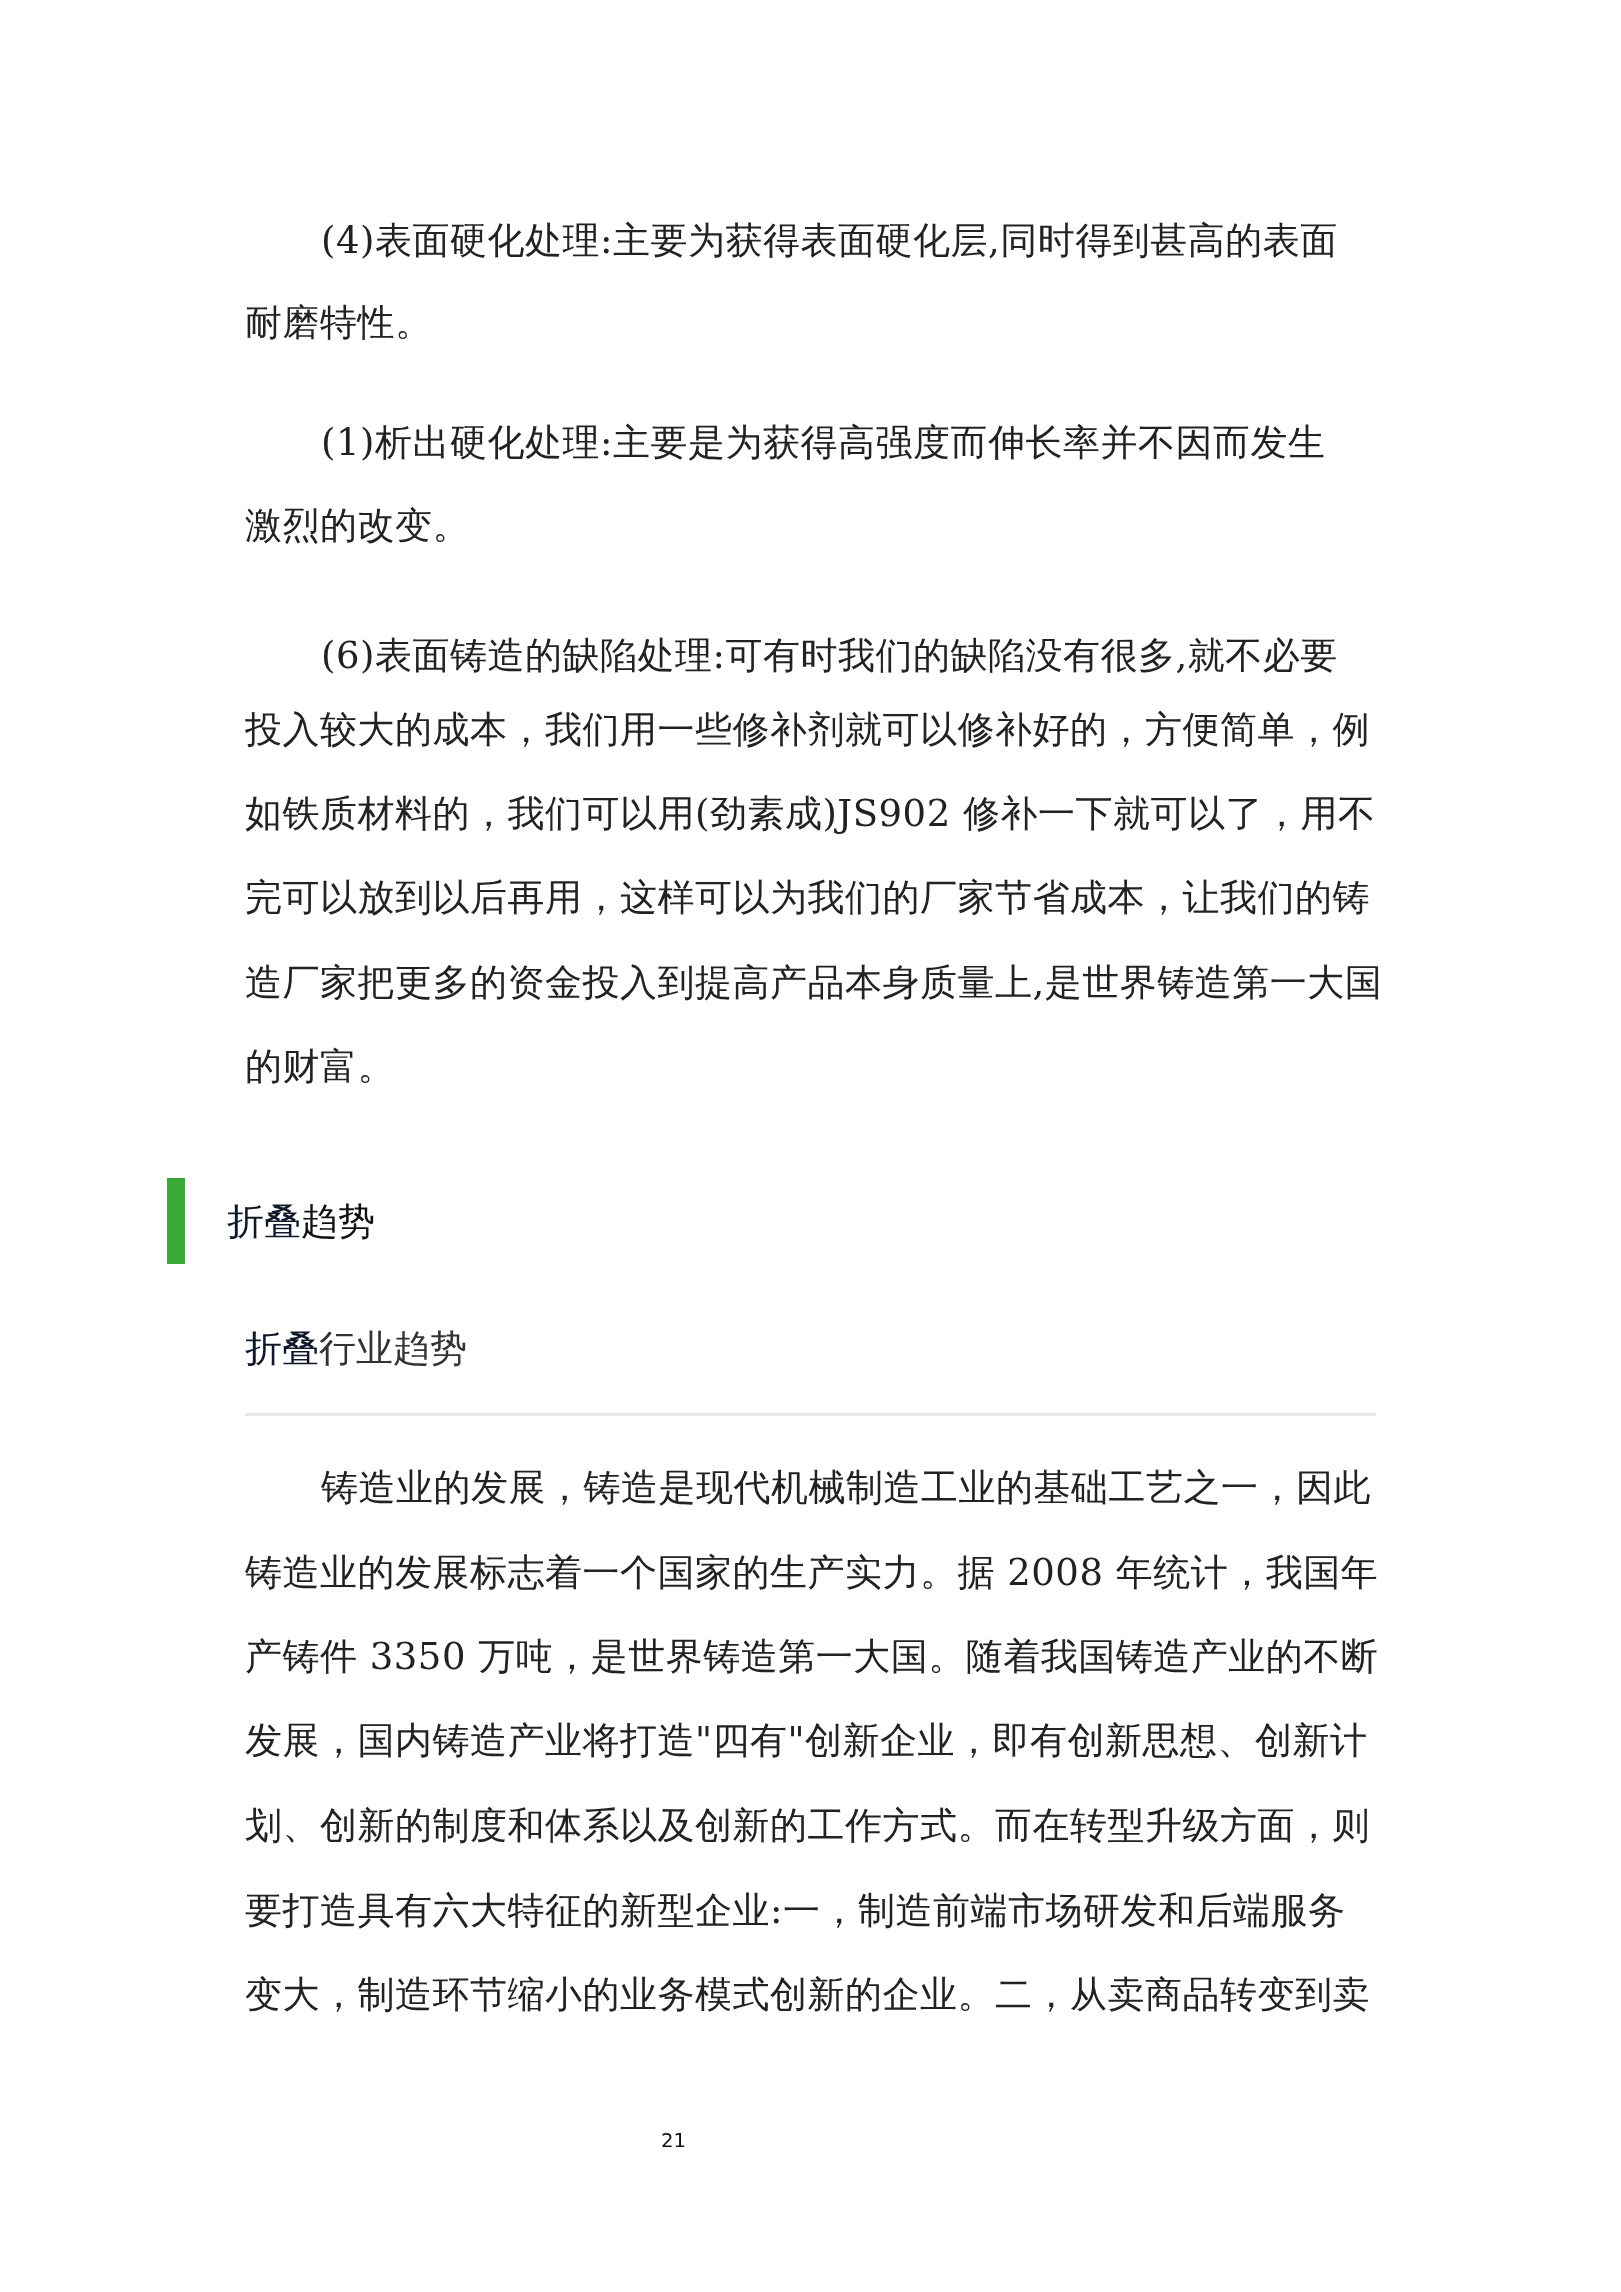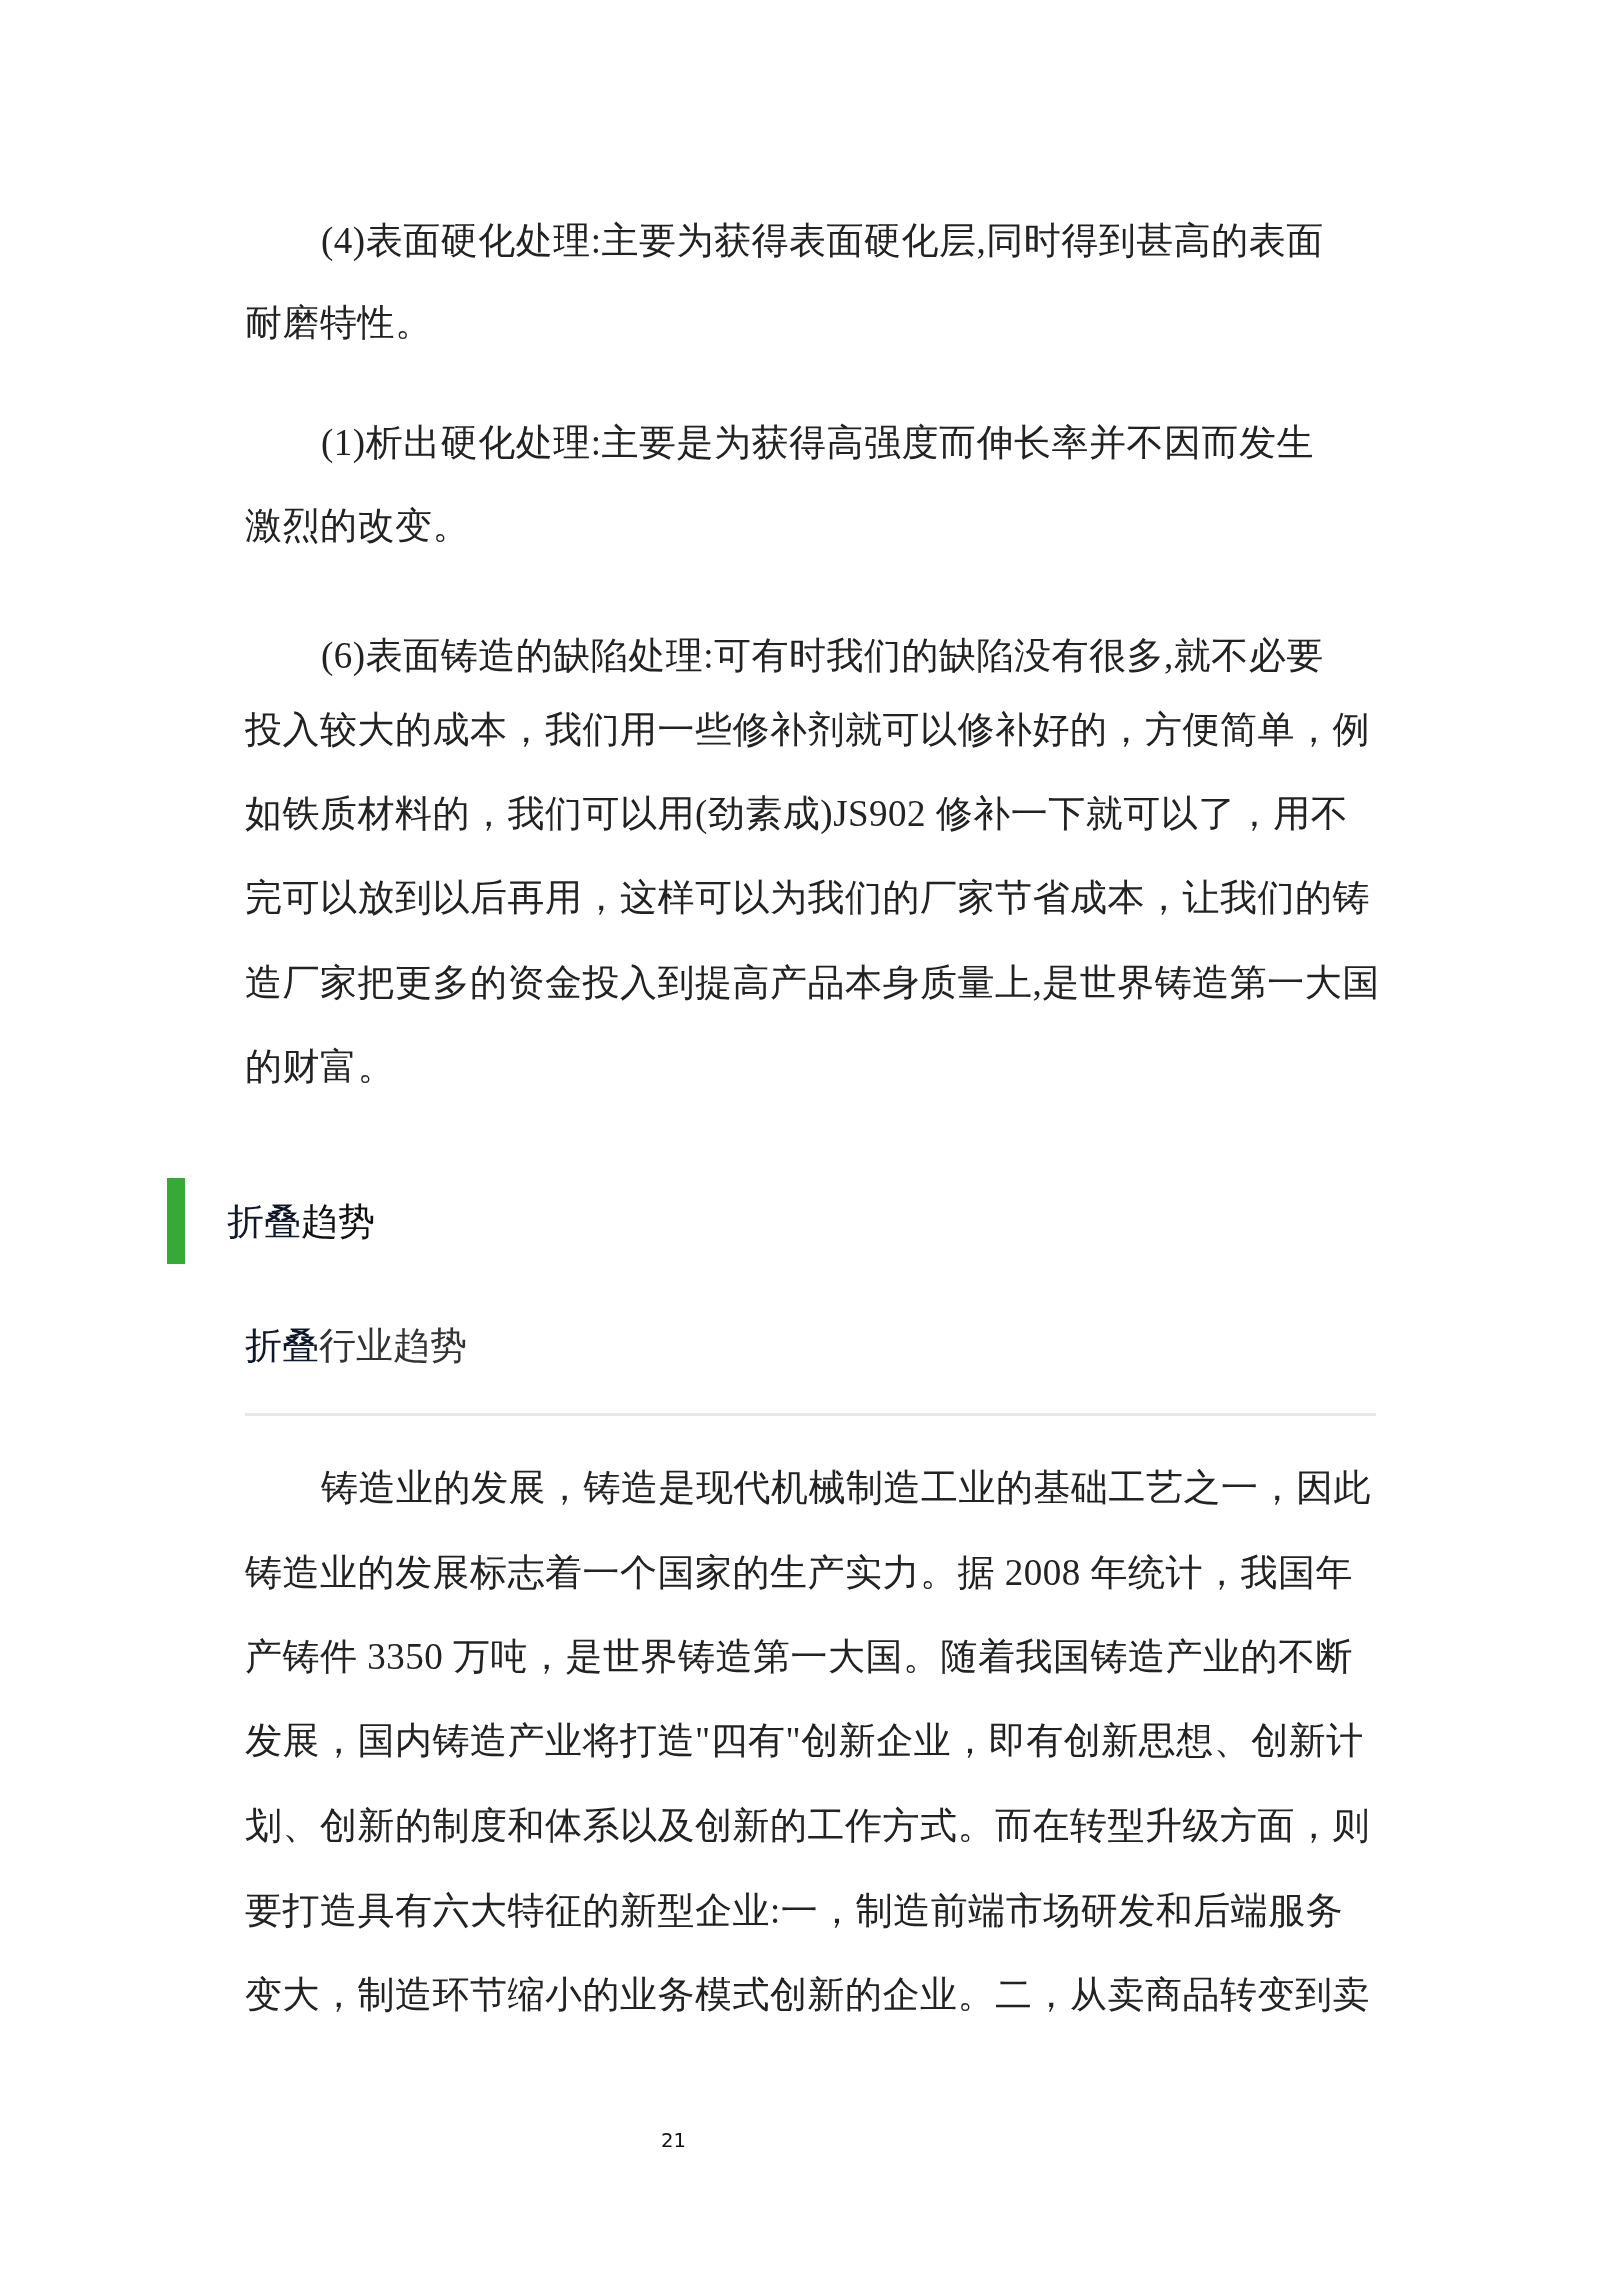--- a/index.html
+++ b/index.html
@@ -1,21 +1,21 @@
 <!DOCTYPE html>
 <html><head>
   <meta charset="utf-8">
   <style>
     html, body { margin: 0; padding: 0; background: #ffffff; }
     body { width: 1621px; height: 2293px; position: relative; overflow: hidden; font-family: "DejaVu Serif", "Liberation Serif", serif; color: #222; }
-    .line { position: absolute; left: 245px; width: 1137px; font-size: 37px; line-height: 47px; white-space: nowrap; letter-spacing: 0.5px; font-family: Liberation Serif, serif; }
+    .line { position: absolute; left: 245px; width: 1137px; font-size: 37px; line-height: 47px; white-space: nowrap; letter-spacing: 0.5px; }
     .indent { left: 321px; width: 1061px; }
     .green-bar { position: absolute; left: 167px; top: 1178px; width: 17.6px; height: 86px; background: #36a936; }
     .h2 { position: absolute; left: 227px; top: 1198px; font-size: 37px; line-height: 47px; font-family: "DejaVu Sans", "Liberation Sans", sans-serif; color: #111; }
-    .h3 { position: absolute; left: 245px; top: 1325px; font-size: 37px; line-height: 47px; font-family: Liberation Mono, monospace; color: #333; }
+    .h3 { position: absolute; left: 245px; top: 1325px; font-size: 37px; line-height: 47px; font-family: Liberation Serif, serif; color: #333; }
     .fold { color: #0f172a; cursor: pointer; }
     .divider { position: absolute; left: 245px; top: 1413px; width: 1131px; height: 2.9px; background: #e8e8e8; }
     .page-num { position: absolute; left: 0; width: 1347px; top: 2129px; text-align: center; font-family: "DejaVu Sans", "Liberation Sans", sans-serif; font-size: 19.6px; color: #111; }
   </style>
 </head>
 <body>
 
 <div>
   <div class="line indent" style="top:217px">(4)表面硬化处理:主要为获得表面硬化层,同时得到甚高的表面</div>
   <div class="line" style="top:299px">耐磨特性。</div>

